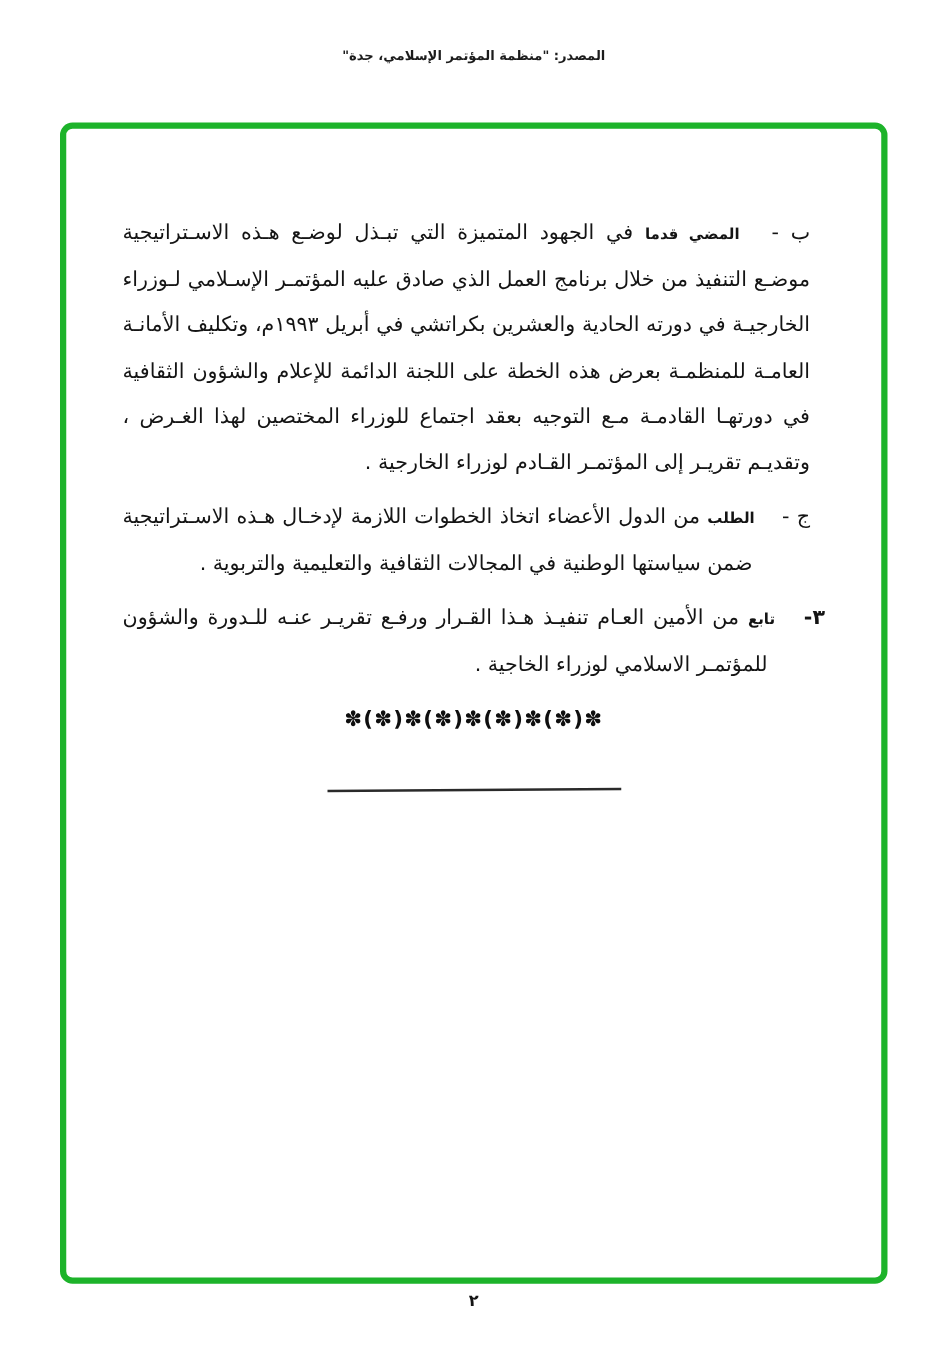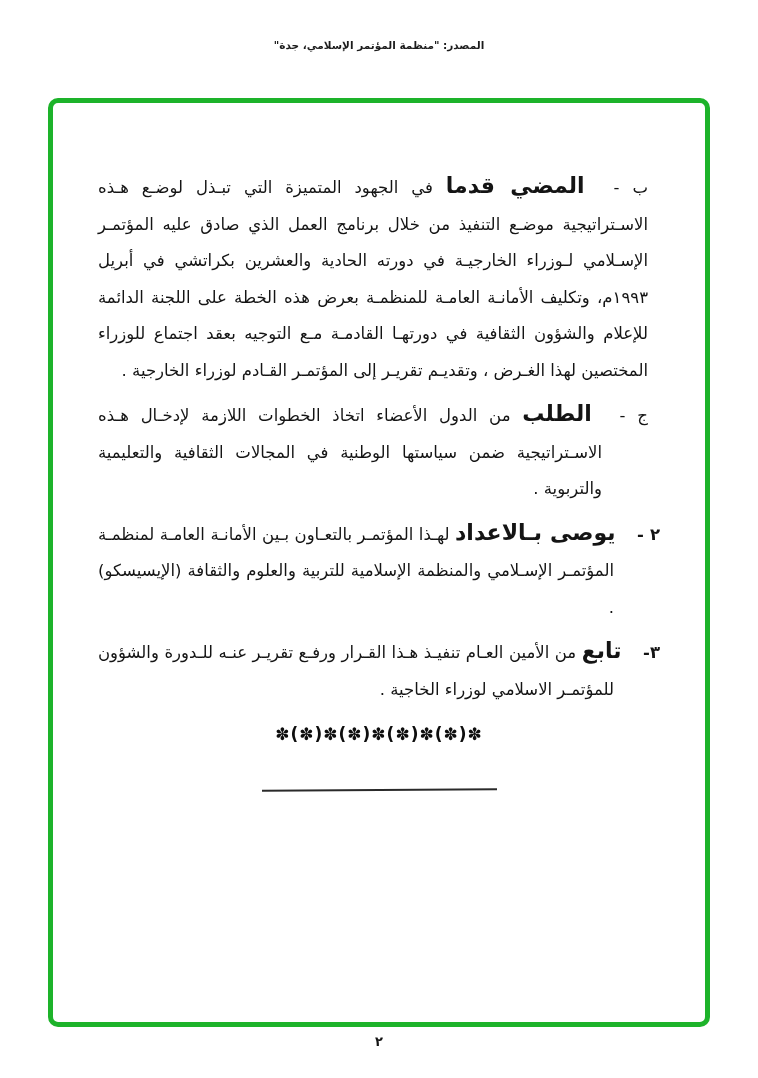--- a/index.html
+++ b/index.html
@@ -19,21 +19,21 @@
   
   .content{
     position:absolute;top:168px;right:98px;width:562px;direction:rtl;
     font-size:16.5px;line-height:36.5px;text-align:justify;
   }
   p.item{margin:0 0 7px 0;}
   p.item.sub{margin-right:12px;}
   p.item.hang{padding-right:46px;text-indent:-46px;}
   .marker{margin-left:16px;white-space:nowrap;}
   .marker.num{font-weight:bold;}
-  .kw{font-weight:bold;font-size:22px;}
+  .kw{font-weight:bold;font-size:12px;}
   .ornament{
     text-align:center;direction:ltr;font-weight:bold;font-size:17px;
     letter-spacing:1px;margin-top:8px;color:#0e0e0e;
   }
   .rule{
     width:235px;height:0;border-top:2px solid #2a2a2a;
     margin:36px auto 0 auto;transform:rotate(-0.35deg);
   }
   .pagenum{
     position:absolute;top:1034px;left:0;width:100%;text-align:center;
@@ -56,25 +56,20 @@
     <span class="kw">المضي قدما</span>
     <span>في الجهود المتميزة التي تبـذل لوضـع هـذه الاسـتراتيجية موضـع التنفيذ من خلال برنامج العمل الذي صادق عليه المؤتمـر الإسـلامي لـوزراء الخارجيـة في دورته الحادية والعشرين بكراتشي في أبريل ١٩٩٣م، وتكليف الأمانـة العامـة للمنظمـة بعرض هذه الخطة على اللجنة الدائمة للإعلام والشؤون الثقافية في دورتهـا القادمـة مـع التوجيه بعقد اجتماع للوزراء المختصين لهذا الغـرض ، وتقديـم تقريـر إلى المؤتمـر القـادم لوزراء الخارجية .</span>
   </p>
 
   <p class="item hang sub">
     <span class="marker">ج -</span>
     <span class="kw">الطلب</span>
     <span>من الدول الأعضاء اتخاذ الخطوات اللازمة  لإدخـال هـذه الاسـتراتيجية ضمن سياستها الوطنية في المجالات الثقافية والتعليمية والتربوية .</span>
   </p>
 
-  <p class="item hang">
-    <span class="marker num">٢ -</span>
-    <span class="kw">يوصى بـالاعداد</span>
-    <span>لهـذا المؤتمـر بالتعـاون بـين الأمانـة العامـة لمنظمـة المؤتمـر الإسـلامي والمنظمة الإسلامية للتربية والعلوم والثقافة (الإيسيسكو) .</span>
-  </p>
 
   <p class="item hang">
     <span class="marker num">٣-</span>
     <span class="kw">تابع</span>
     <span>من الأمين  العـام تنفيـذ هـذا القـرار ورفـع تقريـر عنـه للـدورة والشؤون للمؤتمـر الاسلامي لوزراء الخاجية .</span>
   </p>
 
   <div class="ornament">✽(✽)✽(✽)✽(✽)✽(✽)✽</div>
 
   <div class="rule"></div>

